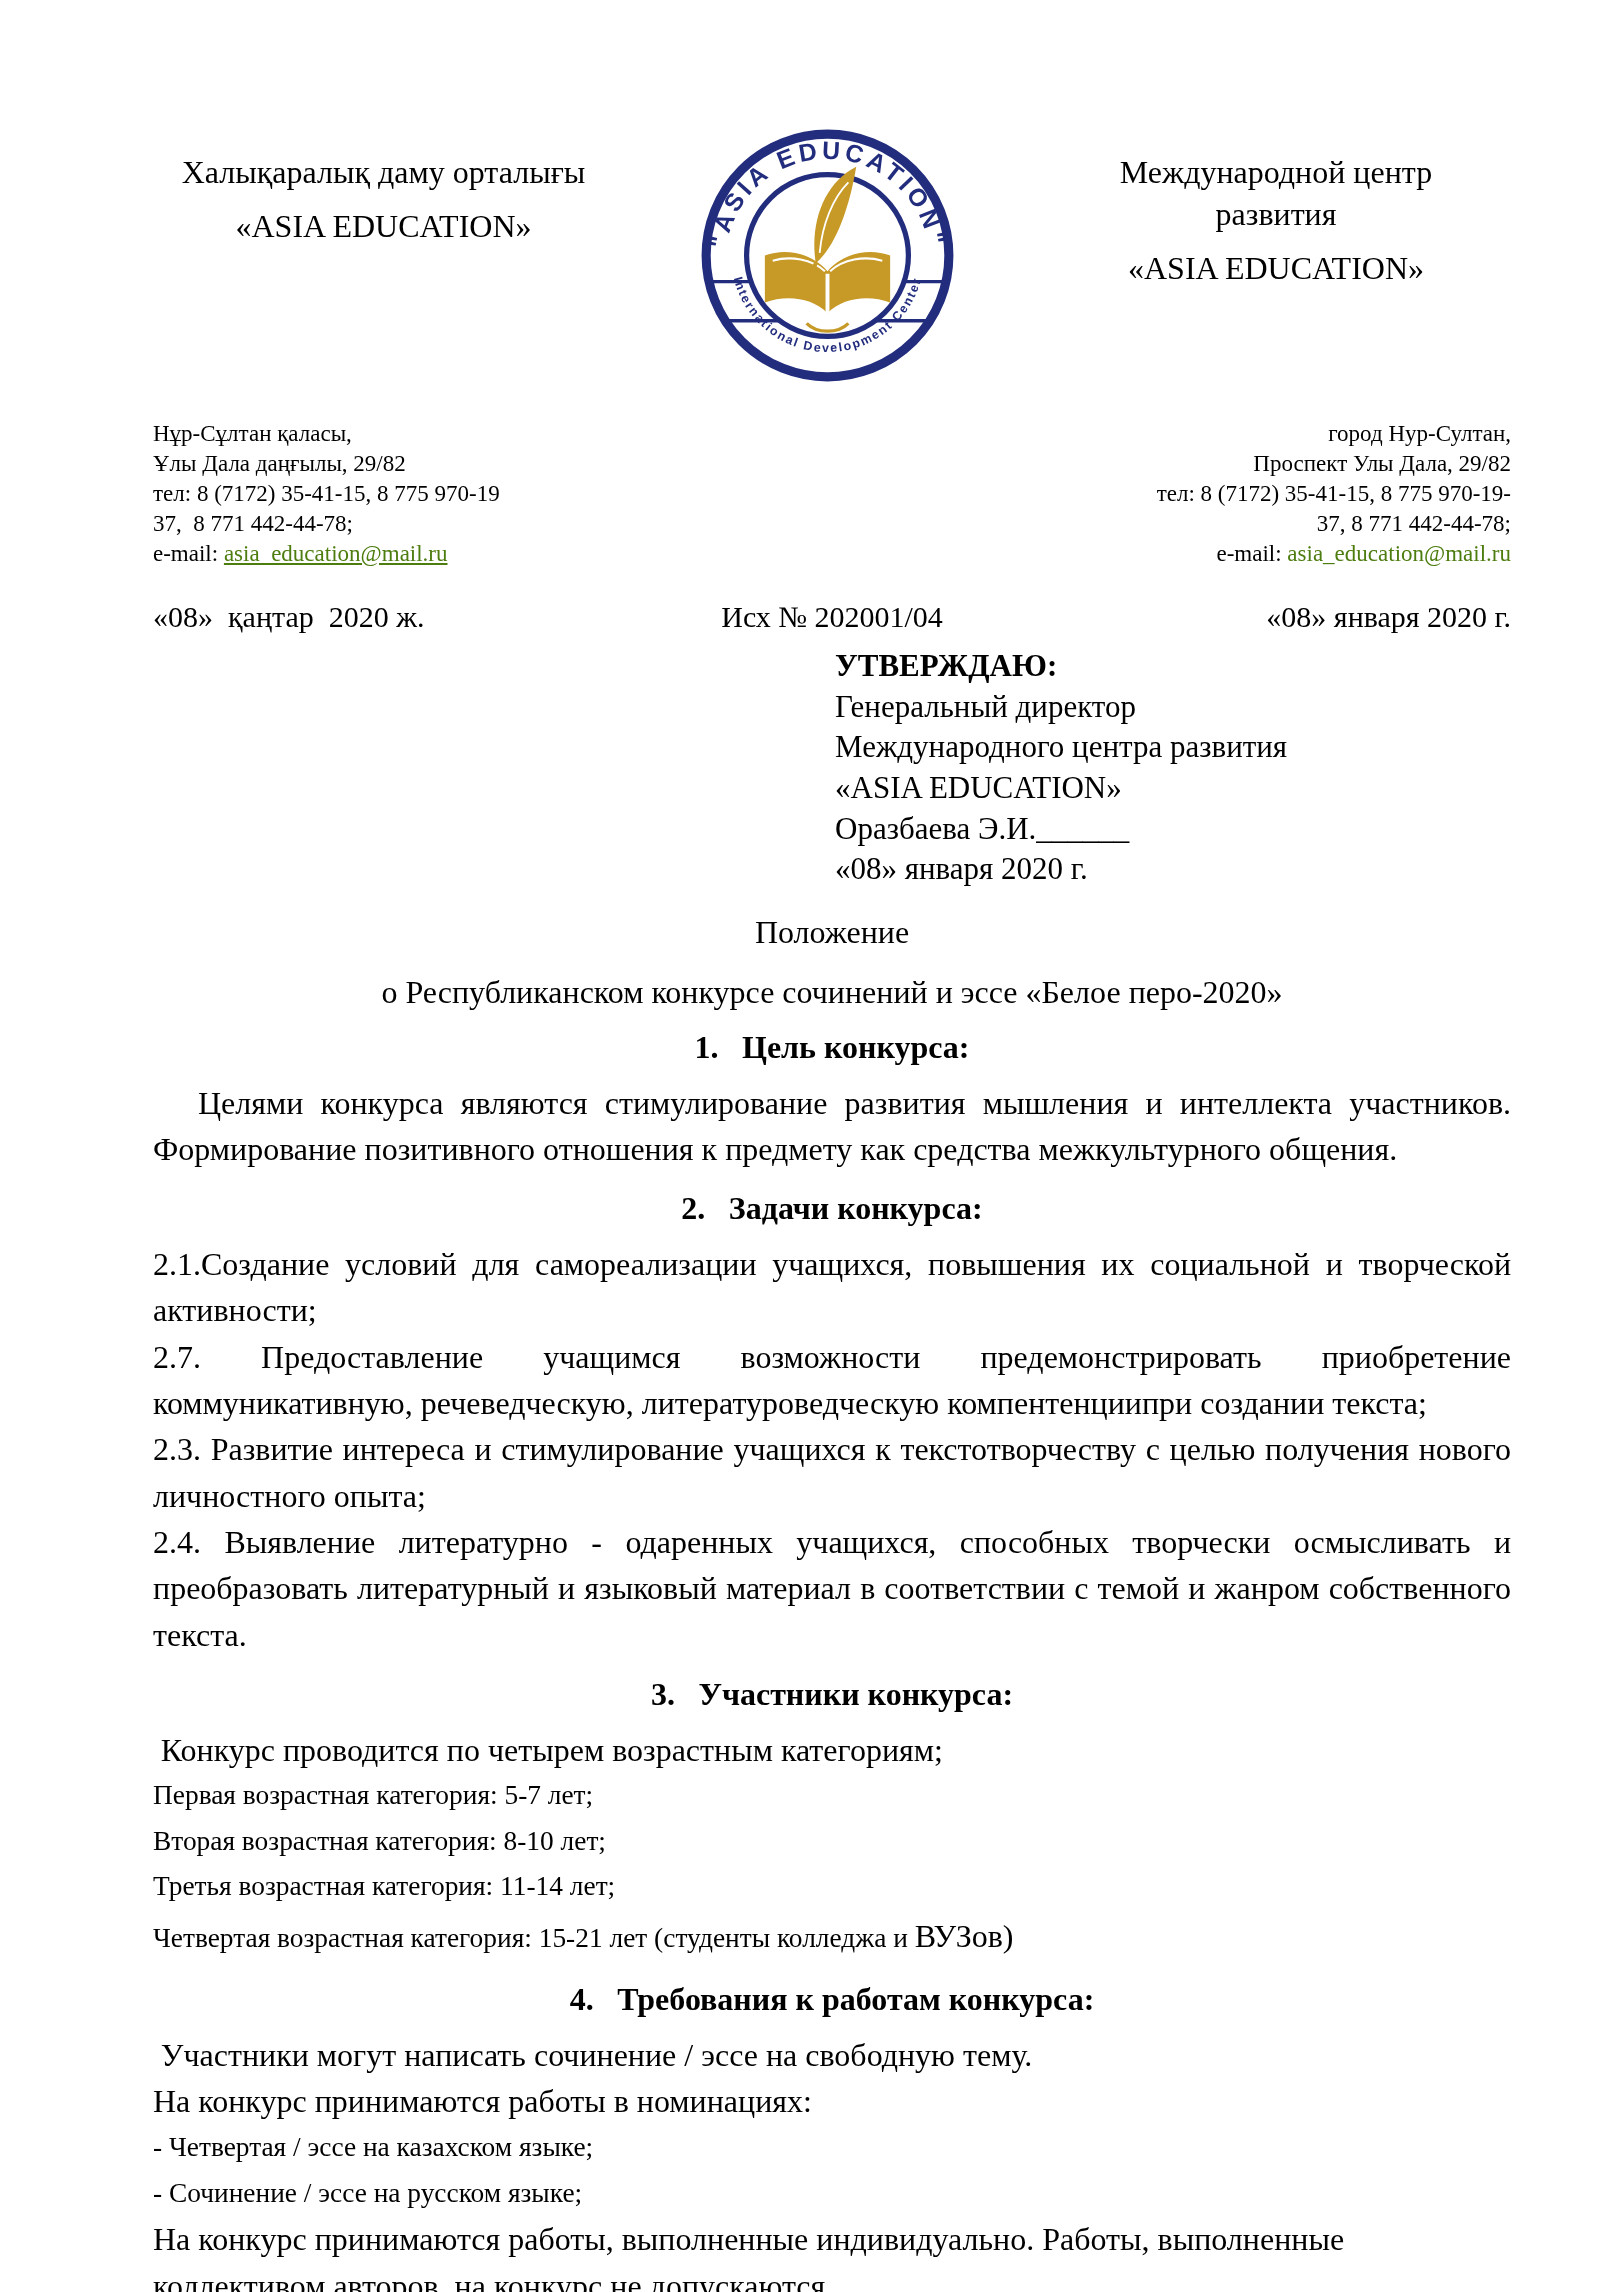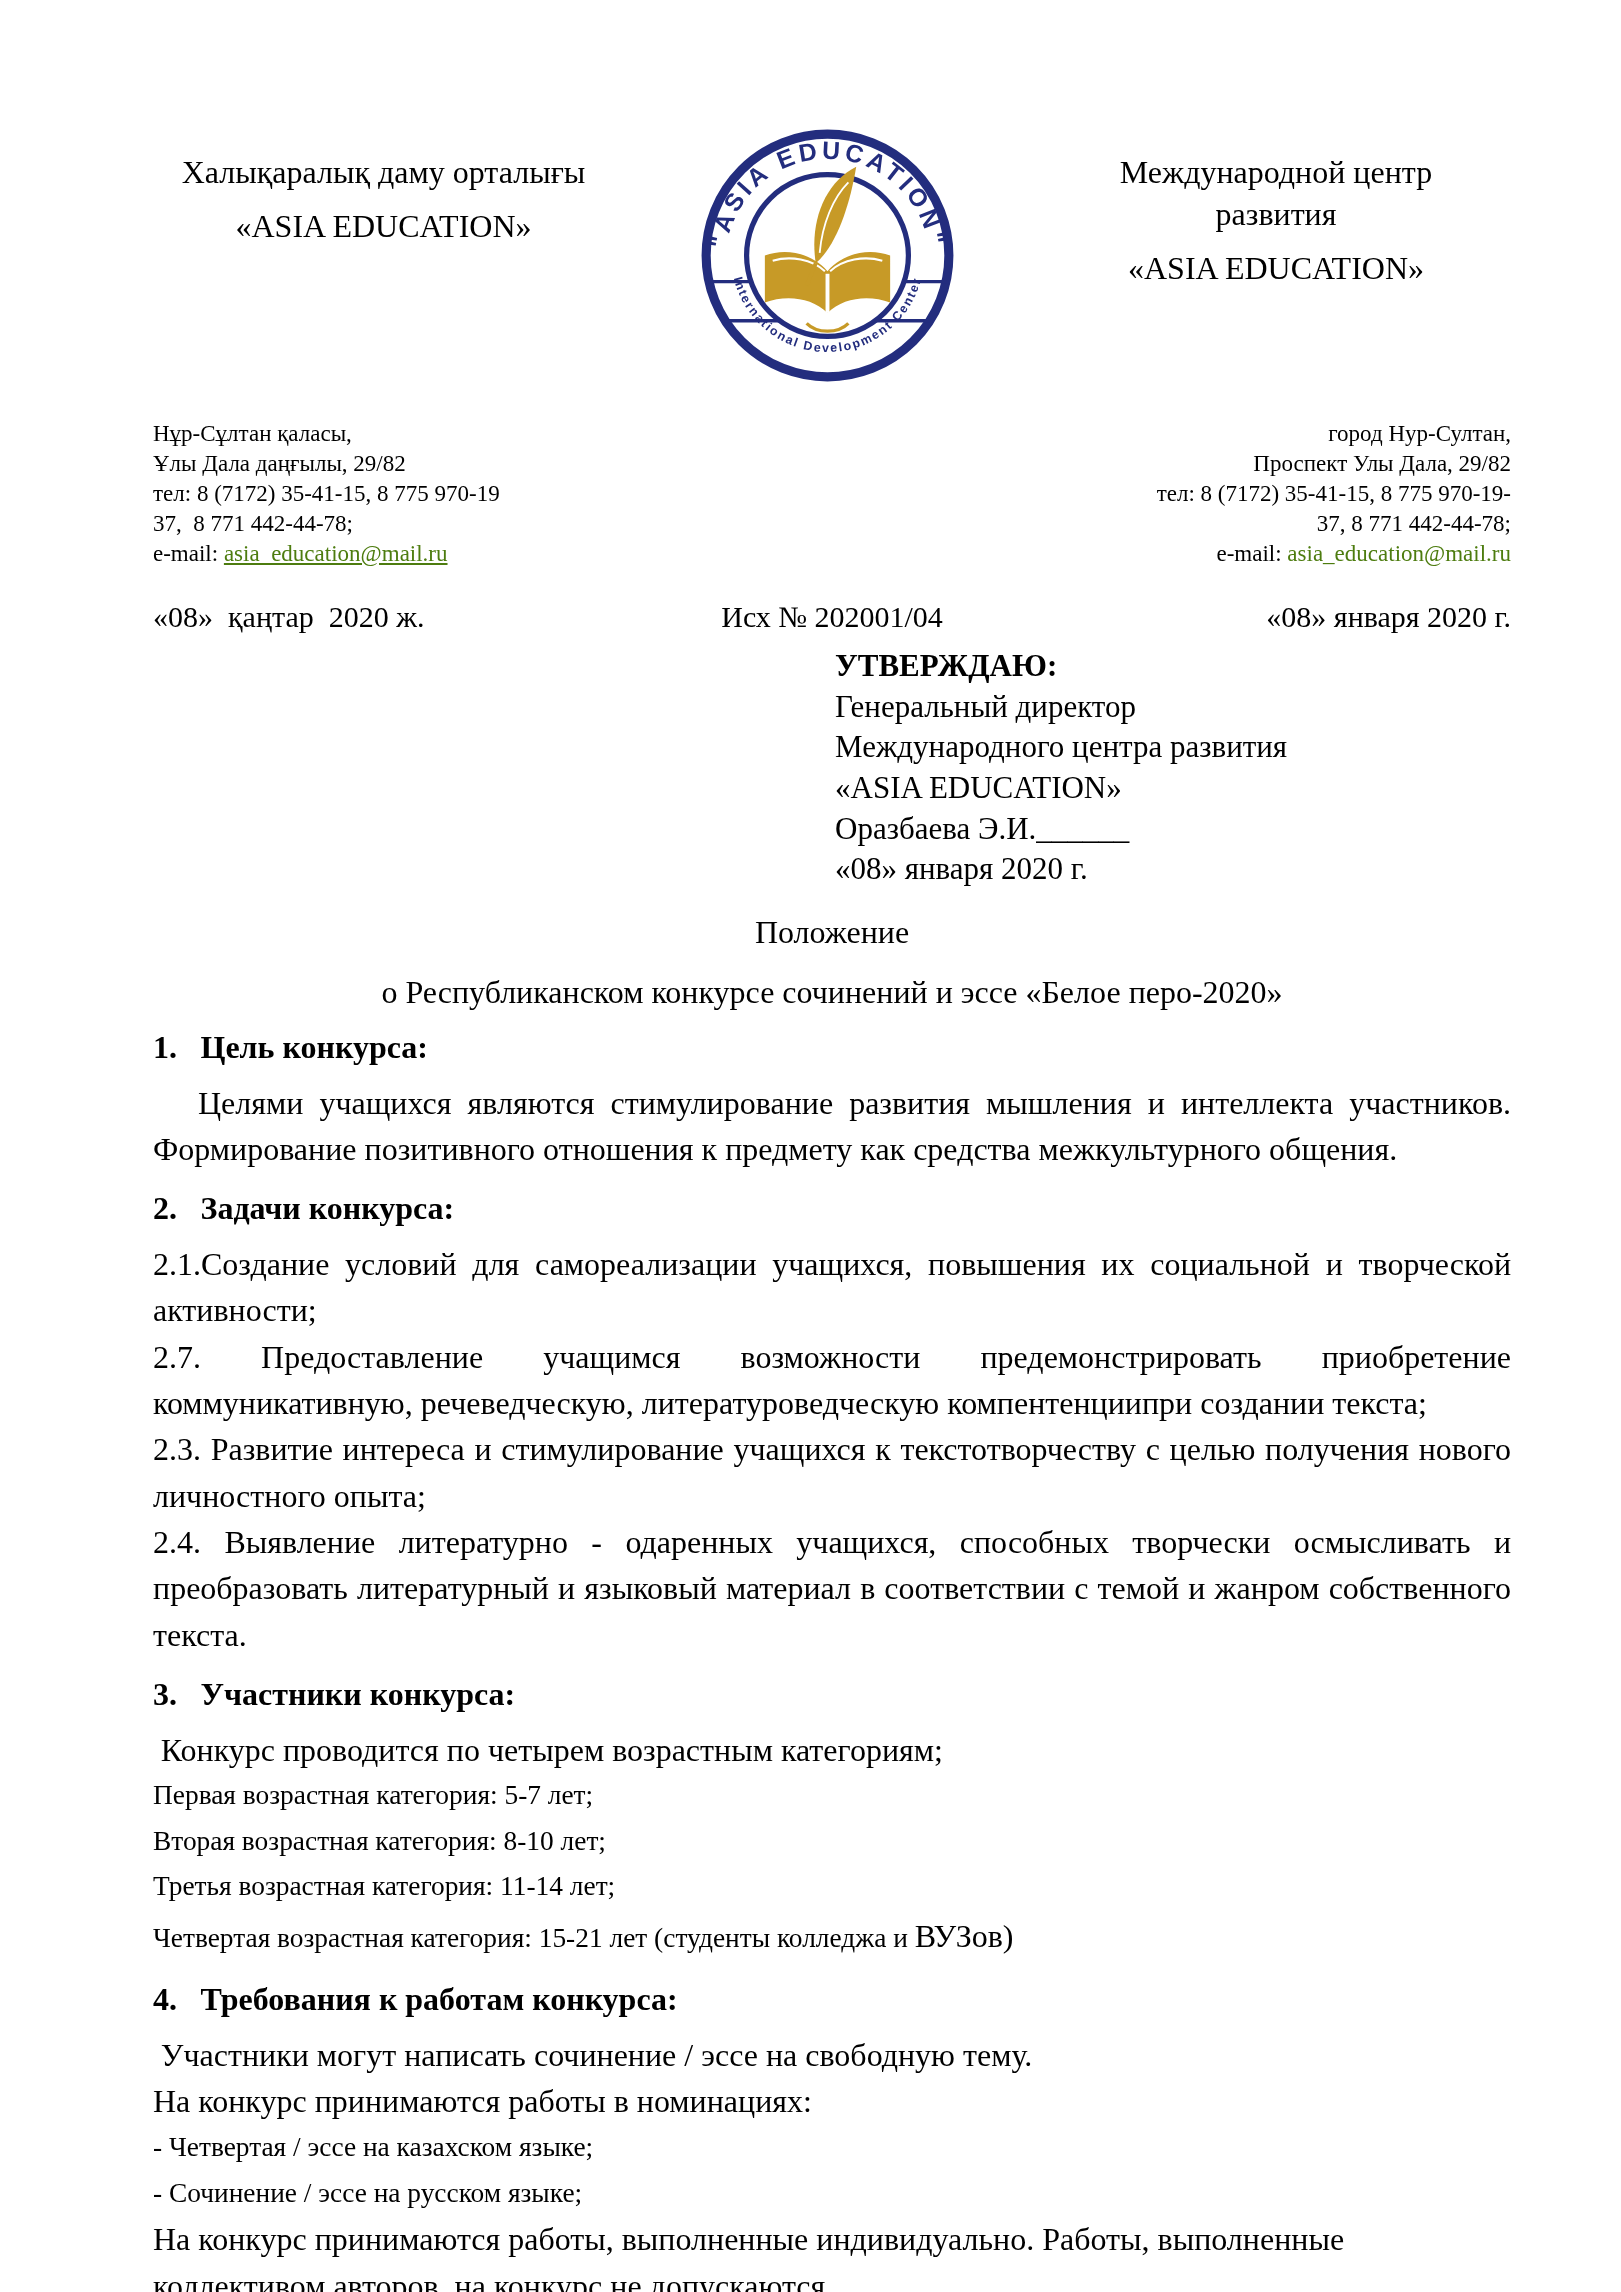--- a/index.html
+++ b/index.html
@@ -27,21 +27,21 @@
   .email-link.u { text-decoration:underline; }
   
   .meta-row { display:grid; grid-template-columns:1fr auto 1fr; margin-top:29px; font-size:30px; line-height:1.3; }
   .meta-right { text-align:right; }
   
   .approval { width:627px; margin:9.8px 49px 0 auto; font-size:31px; line-height:1.31; }
   .approval-title { font-weight:bold; }
   
   .doc-title { text-align:center; font-size:32px; margin-top:24px; }
   .doc-subtitle { text-align:center; font-size:32px; margin-top:23.5px; }
-  .sec-heading { font-size:32px; font-weight:bold; margin:17.6px 0 13.7px 0; }
+  .sec-heading { text-align:center; font-size:32px; font-weight:bold; margin:17.6px 0 13.7px 0; }
   .sec-heading .num { margin-right:23.5px; }
   .body-p { font-size:32px; line-height:1.45; margin:0; }
   .just { text-align:justify; }
   .indent { text-indent:45px; }
   .lead-space { padding-left:7.8px; }
   .small-line { font-size:27.4px; line-height:1.67; }
   .big-inline { font-size:32px; }
 </style>
 </head>
 <body>
@@ -132,21 +132,21 @@
     <div>Оразбаева Э.И.______</div>
     <div>«08» января 2020 г.</div>
   </div>
 
   <div class="doc-title">Положение</div>
   <div class="doc-subtitle">о Республиканском конкурсе сочинений и эссе «Белое перо-2020»</div>
 
   <div class="sec-heading">
     <span class="num">1.</span><span>Цель конкурса:</span>
   </div>
-  <p class="body-p just indent">Целями учащихся являются стимулирование развития мышления и интеллекта участников. Формирование позитивного отношения к предмету как средства межкультурного общения.</p>
+  <p class="body-p just indent">Целями конкурса являются стимулирование развития мышления и интеллекта участников. Формирование позитивного отношения к предмету как средства межкультурного общения.</p>
 
   <div class="sec-heading">
     <span class="num">2.</span><span>Задачи конкурса:</span>
   </div>
   <p class="body-p just">2.1.Создание условий для самореализации учащихся, повышения их социальной и творческой активности;</p>
   <p class="body-p just">2.7. Предоставление учащимся возможности предемонстрировать приобретение коммуникативную, речеведческую, литературоведческую компентенциипри создании текста;</p>
   <p class="body-p just">2.3. Развитие интереса и стимулирование учащихся к текстотворчеству с целью получения нового личностного опыта;</p>
   <p class="body-p just">2.4. Выявление литературно - одаренных учащихся, способных творчески осмысливать и преобразовать литературный и языковый материал в соответствии с темой и жанром собственного текста.</p>
 
   <div class="sec-heading">

